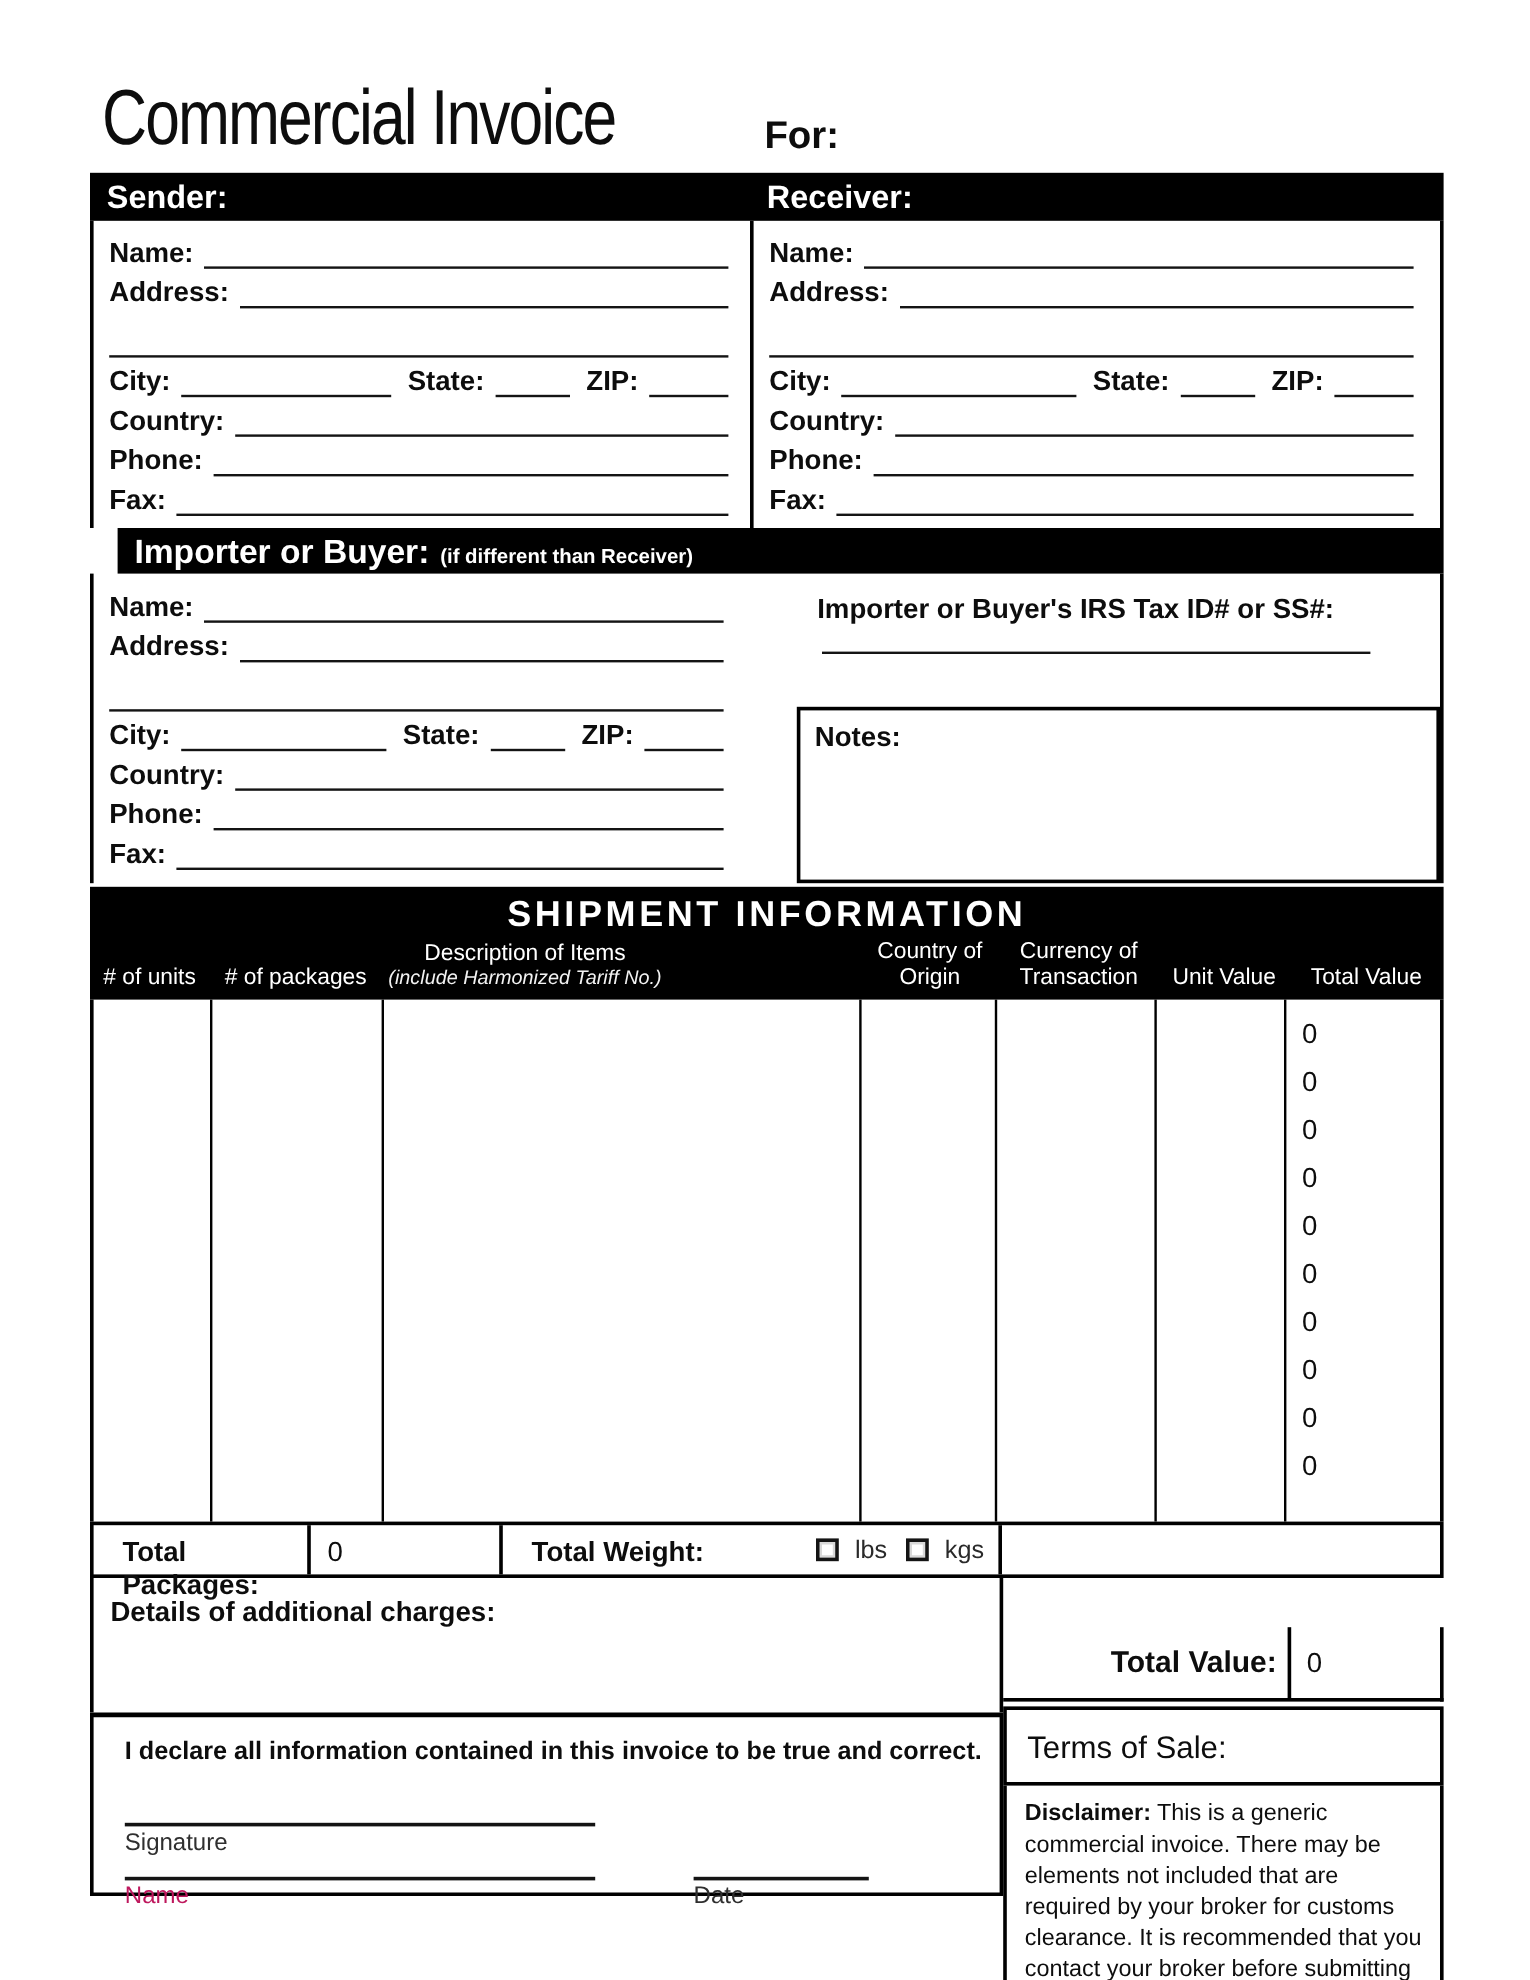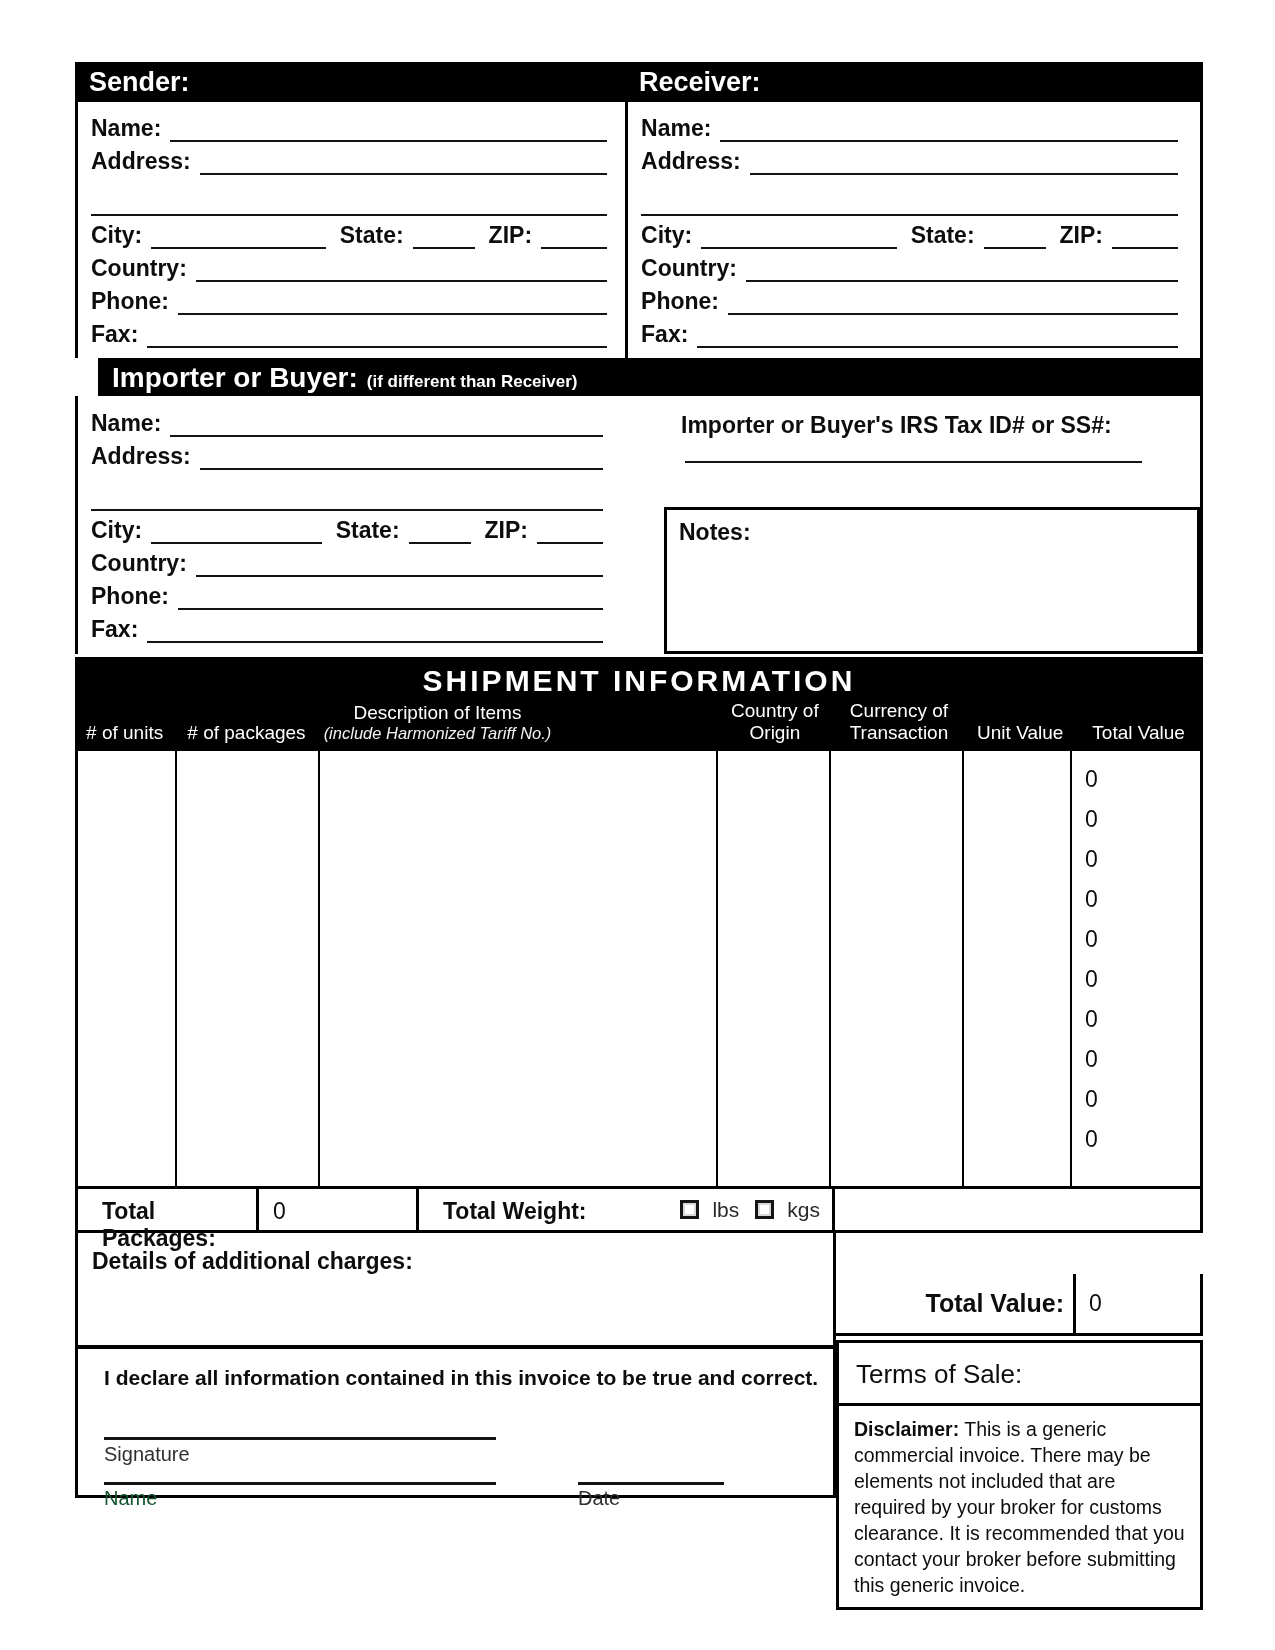--- a/index.html
+++ b/index.html
@@ -80,41 +80,45 @@
   
   .bottom { display:flex; }
   .bottom-left { width:761px; }
   .details-box { height:112px; border-left:3px solid #000; border-right:3px solid #000;
     padding:15px 0 0 14px; font-weight:700; font-size:23px; }
   .declare-box { height:153px; border:3px solid #000; border-top-width:4px; position:relative; }
   .declare-text { position:absolute; left:26px; top:17px; font-weight:700; font-size:21px; }
   .sig-line { position:absolute; left:26px; top:88px; width:392px; border-top:3px solid #141414; }
   .sig-label { position:absolute; left:26px; top:94px; font-weight:400; font-size:20px; color:#2f2f2f; }
   .name-line { position:absolute; left:26px; top:133px; width:392px; border-top:3px solid #141414; }
-  .name-label { position:absolute; left:26px; top:138px; font-weight:400; font-size:20px; color:#14532d; }
+  .name-label { position:absolute; left:26px; top:138px; font-weight:400; font-size:20px; color:#be185d; }
   .date-line { position:absolute; left:500px; top:133px; width:146px; border-top:3px solid #141414; }
   .date-label { position:absolute; left:500px; top:138px; font-weight:400; font-size:20px; color:#2f2f2f; }
 
   .bottom-right { flex:1; display:flex; flex-direction:column; }
   .tv-row { display:flex; height:62px; border-right:3px solid #000; border-bottom:3px solid #000;margin-top:41px; }
   .tv-label { flex:1; text-align:right; font-weight:700; font-size:25px; padding:15px 9px 0 0;
     border-right:3px solid #000; }
   .tv-value { width:124px; font-weight:400; font-size:23px; padding:16px 0 0 13px; }
   .terms-box { margin-top:4px; border:3px solid #000; height:66px; font-weight:400; font-size:26px;
     padding:16px 0 0 17px; }
   .disclaimer-box { flex:1; border:3px solid #000; border-top:none; padding:10px 13px 8px 15px;
     font-size:19.5px; line-height:1.34; font-weight:400; }
   .disclaimer-box strong { font-weight:700; }
 </style>
 </head>
 <body>
 
 <div class="page">
   <div class="form">
 
+    <div class="title-row">
+      <h1 class="big-title">Commercial Invoice</h1>
+      <span class="for-label">For:</span>
+    </div>
 
     <div class="bar parties-bar">
       <span class="half l">Sender:</span>
       <span class="half">Receiver:</span>
     </div>
 
     <div class="parties-body">
 
       <div class="party">
         <div class="f-row">

